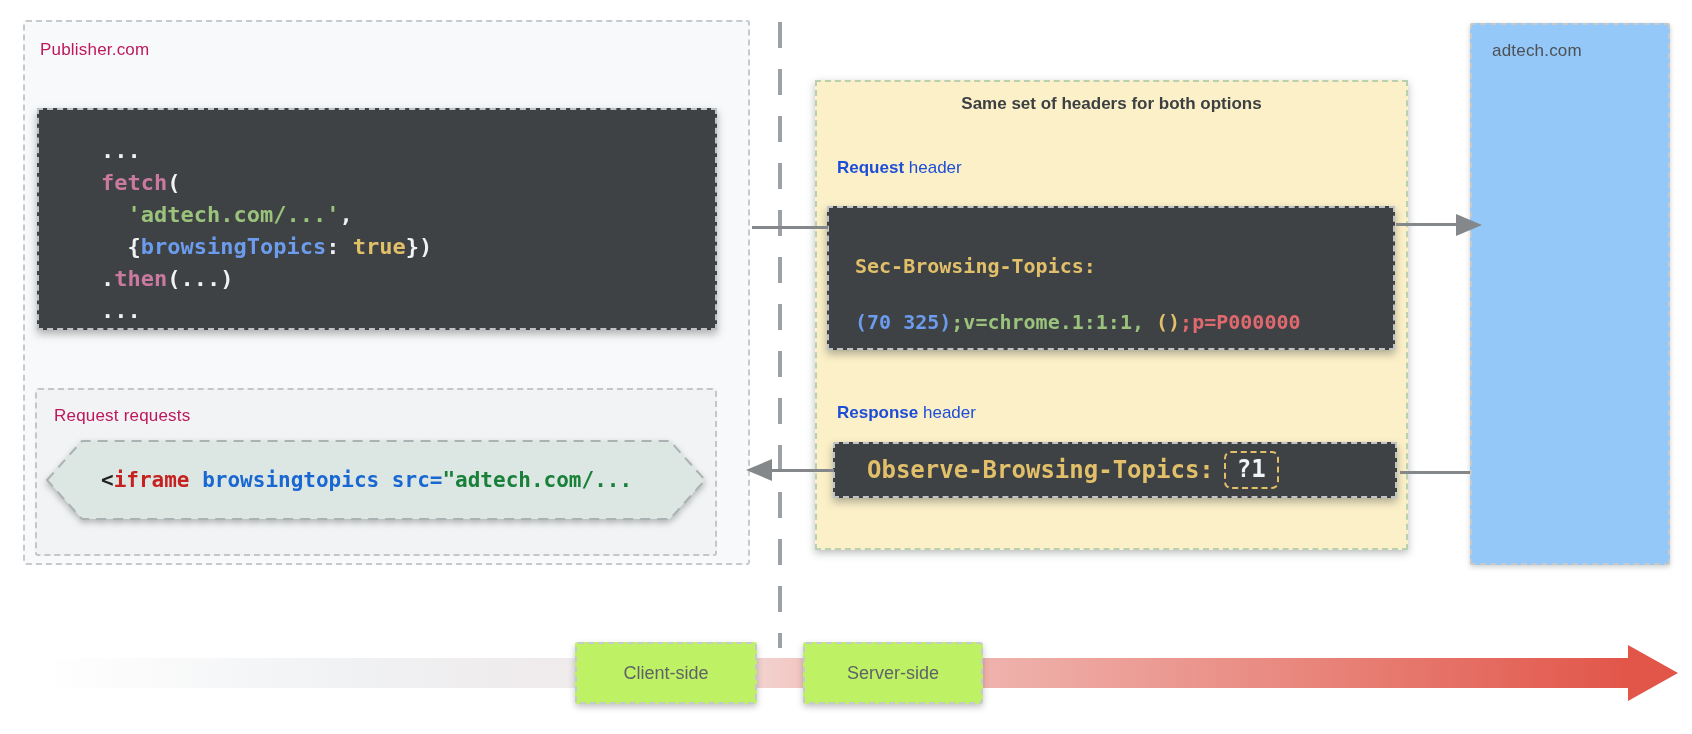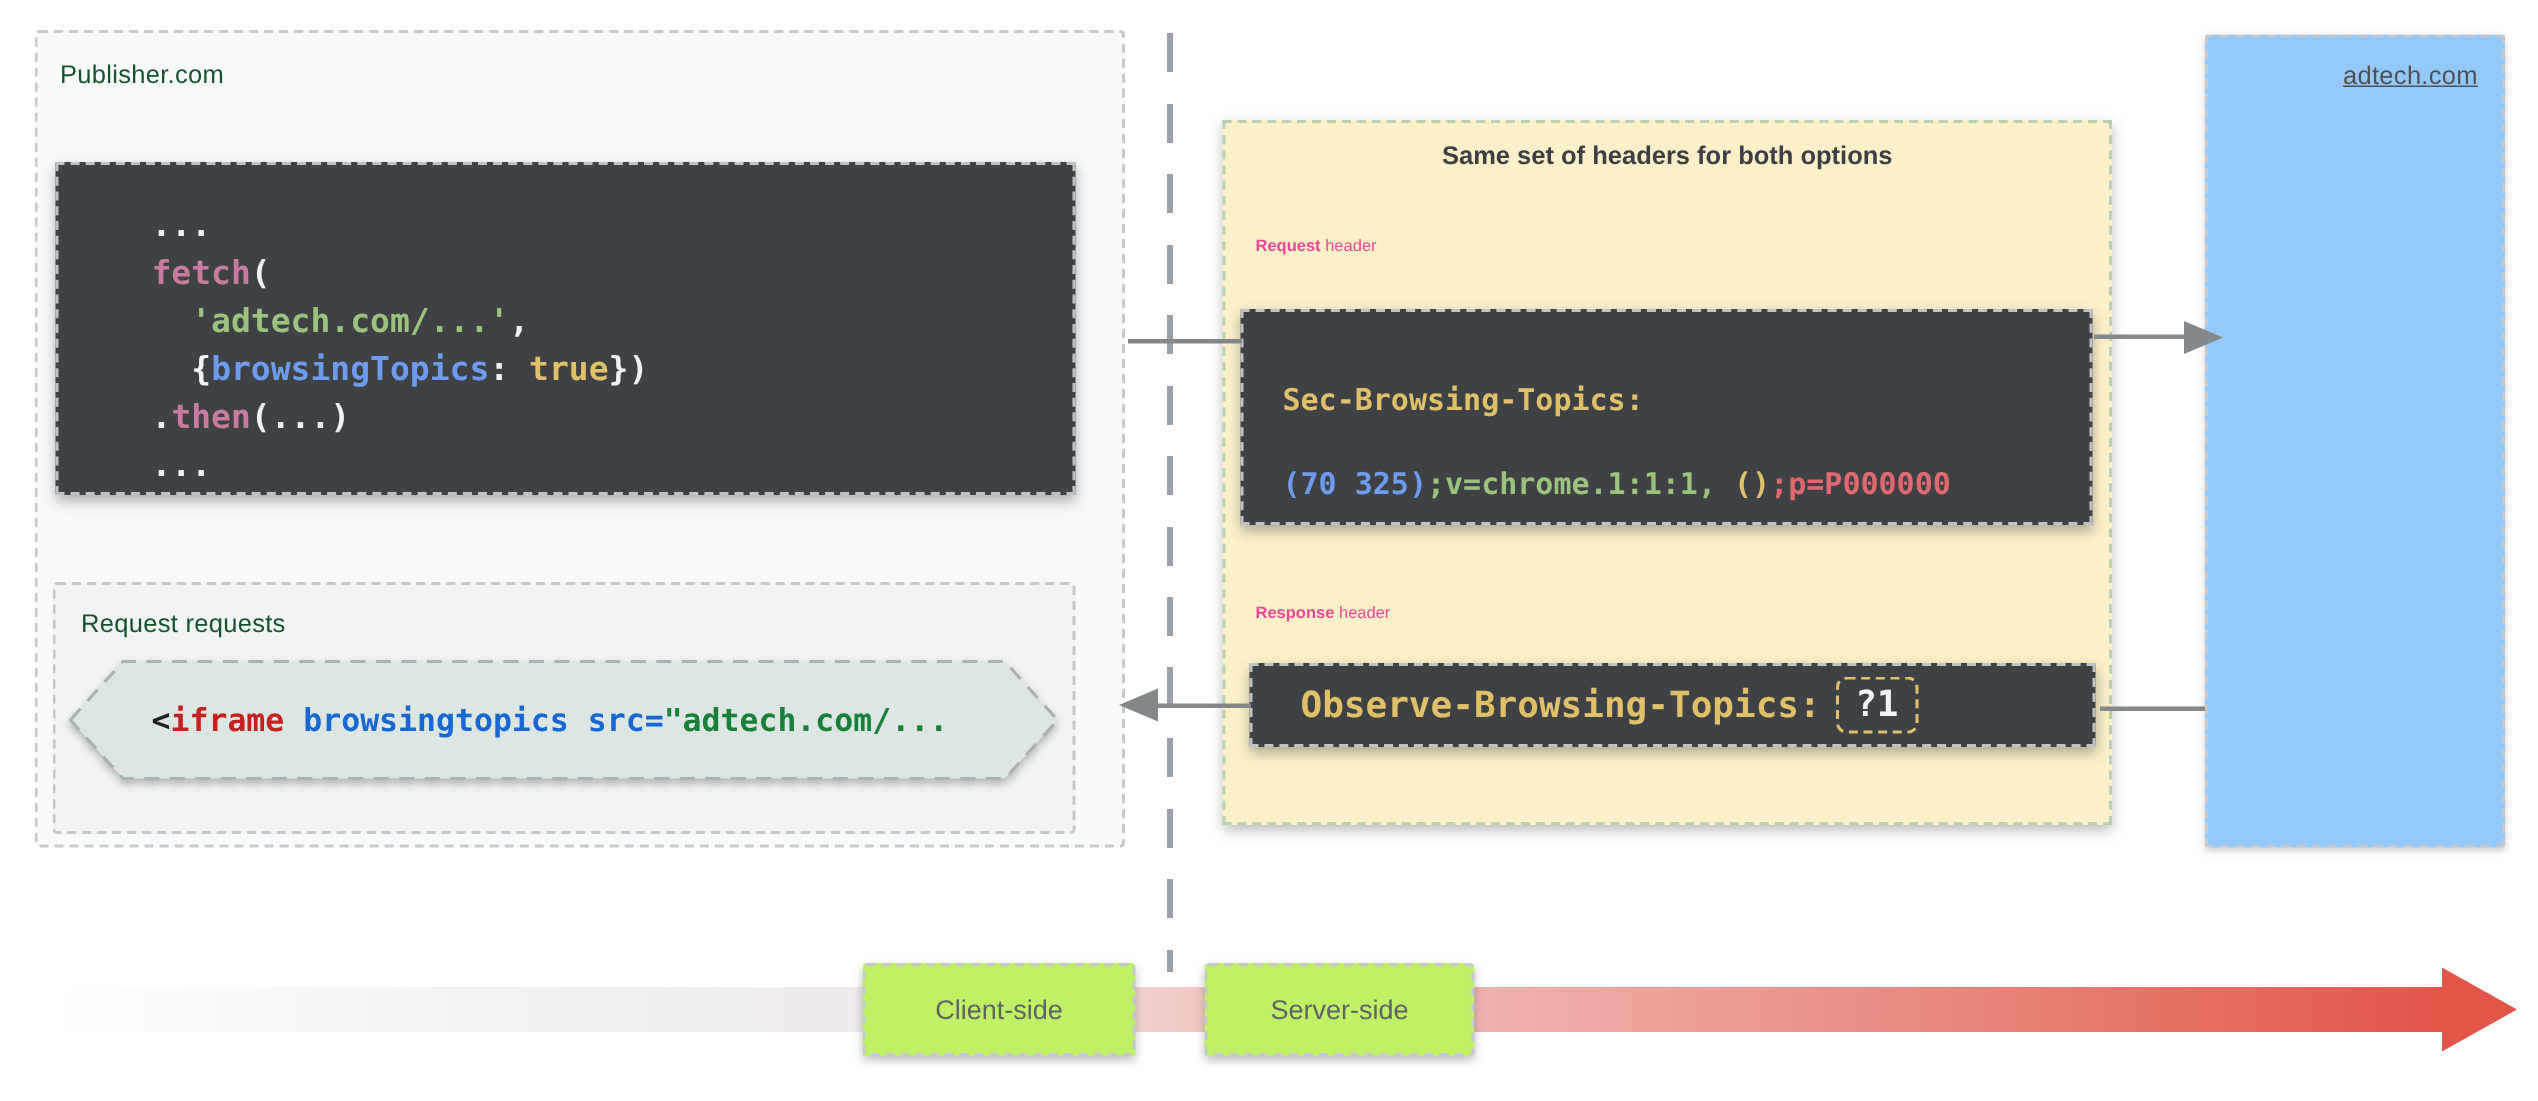--- a/index.html
+++ b/index.html
@@ -6,43 +6,43 @@
   .canvas{
     position:relative;width:1692px;height:734px;background:#ffffff;overflow:hidden;
     font-family:"Liberation Sans","DejaVu Sans",sans-serif;
   }
   .abs{position:absolute;}
   
   .publisher-box{
     left:23px;top:20px;width:727px;height:545px;
     background:#f8f9fa;border:2px dashed #c7cacd;border-radius:3px;box-sizing:border-box;
   }
-  .box-label{font-size:17px;color:#14532d;letter-spacing:.2px;}
+  .box-label{font-size:17px;color:#be185d;letter-spacing:.2px;}
   .publisher-label{left:40px;top:40px;}
   .doc-box{
     left:35px;top:388px;width:682px;height:168px;
     background:#f1f3f4;border:2px dashed #c4c7ca;border-radius:3px;box-sizing:border-box;
   }
   .doc-label{left:54px;top:406px;}
   .adtech-box{
     left:1470px;top:23px;width:200px;height:542px;
     background:#93c8f8;border:2px dashed #c6c9cc;border-radius:2px;box-sizing:border-box;
     box-shadow:0 2px 5px rgba(60,64,67,.25);
   }
-  .adtech-label{left:1562px;top:41px;color:#4d5156;text-decoration:underline;}
+  .adtech-label{left:1492px;top:41px;color:#4d5156;}
   .yellow-box{
     left:815px;top:80px;width:593px;height:470px;
     background:#fbf0c7;border:2px dashed #b9d0b2;box-sizing:border-box;
     box-shadow:0 3px 8px rgba(60,64,67,.35);
   }
   .yellow-title{
     left:815px;top:94px;width:593px;text-align:center;
     font-size:17px;font-weight:bold;color:#3c4043;
   }
-  .hdr-label{font-size:11px;color:#ec4899;}
+  .hdr-label{font-size:17px;color:#1d4ed8;}
   .hdr-label b{font-weight:bold;}
   .request-label{left:837px;top:158px;}
   .response-label{left:837px;top:403px;}
   
   .code-dark{
     background:#3f4245;border:2px dashed #c0c3c6;box-sizing:border-box;
     box-shadow:0 4px 8px rgba(60,64,67,.4);
     font-family:"DejaVu Sans Mono","Liberation Mono",monospace;font-weight:bold;
   }
   .fetch-block{left:37px;top:108px;width:680px;height:222px;padding:25px 0 0 62px;font-size:22px;}

